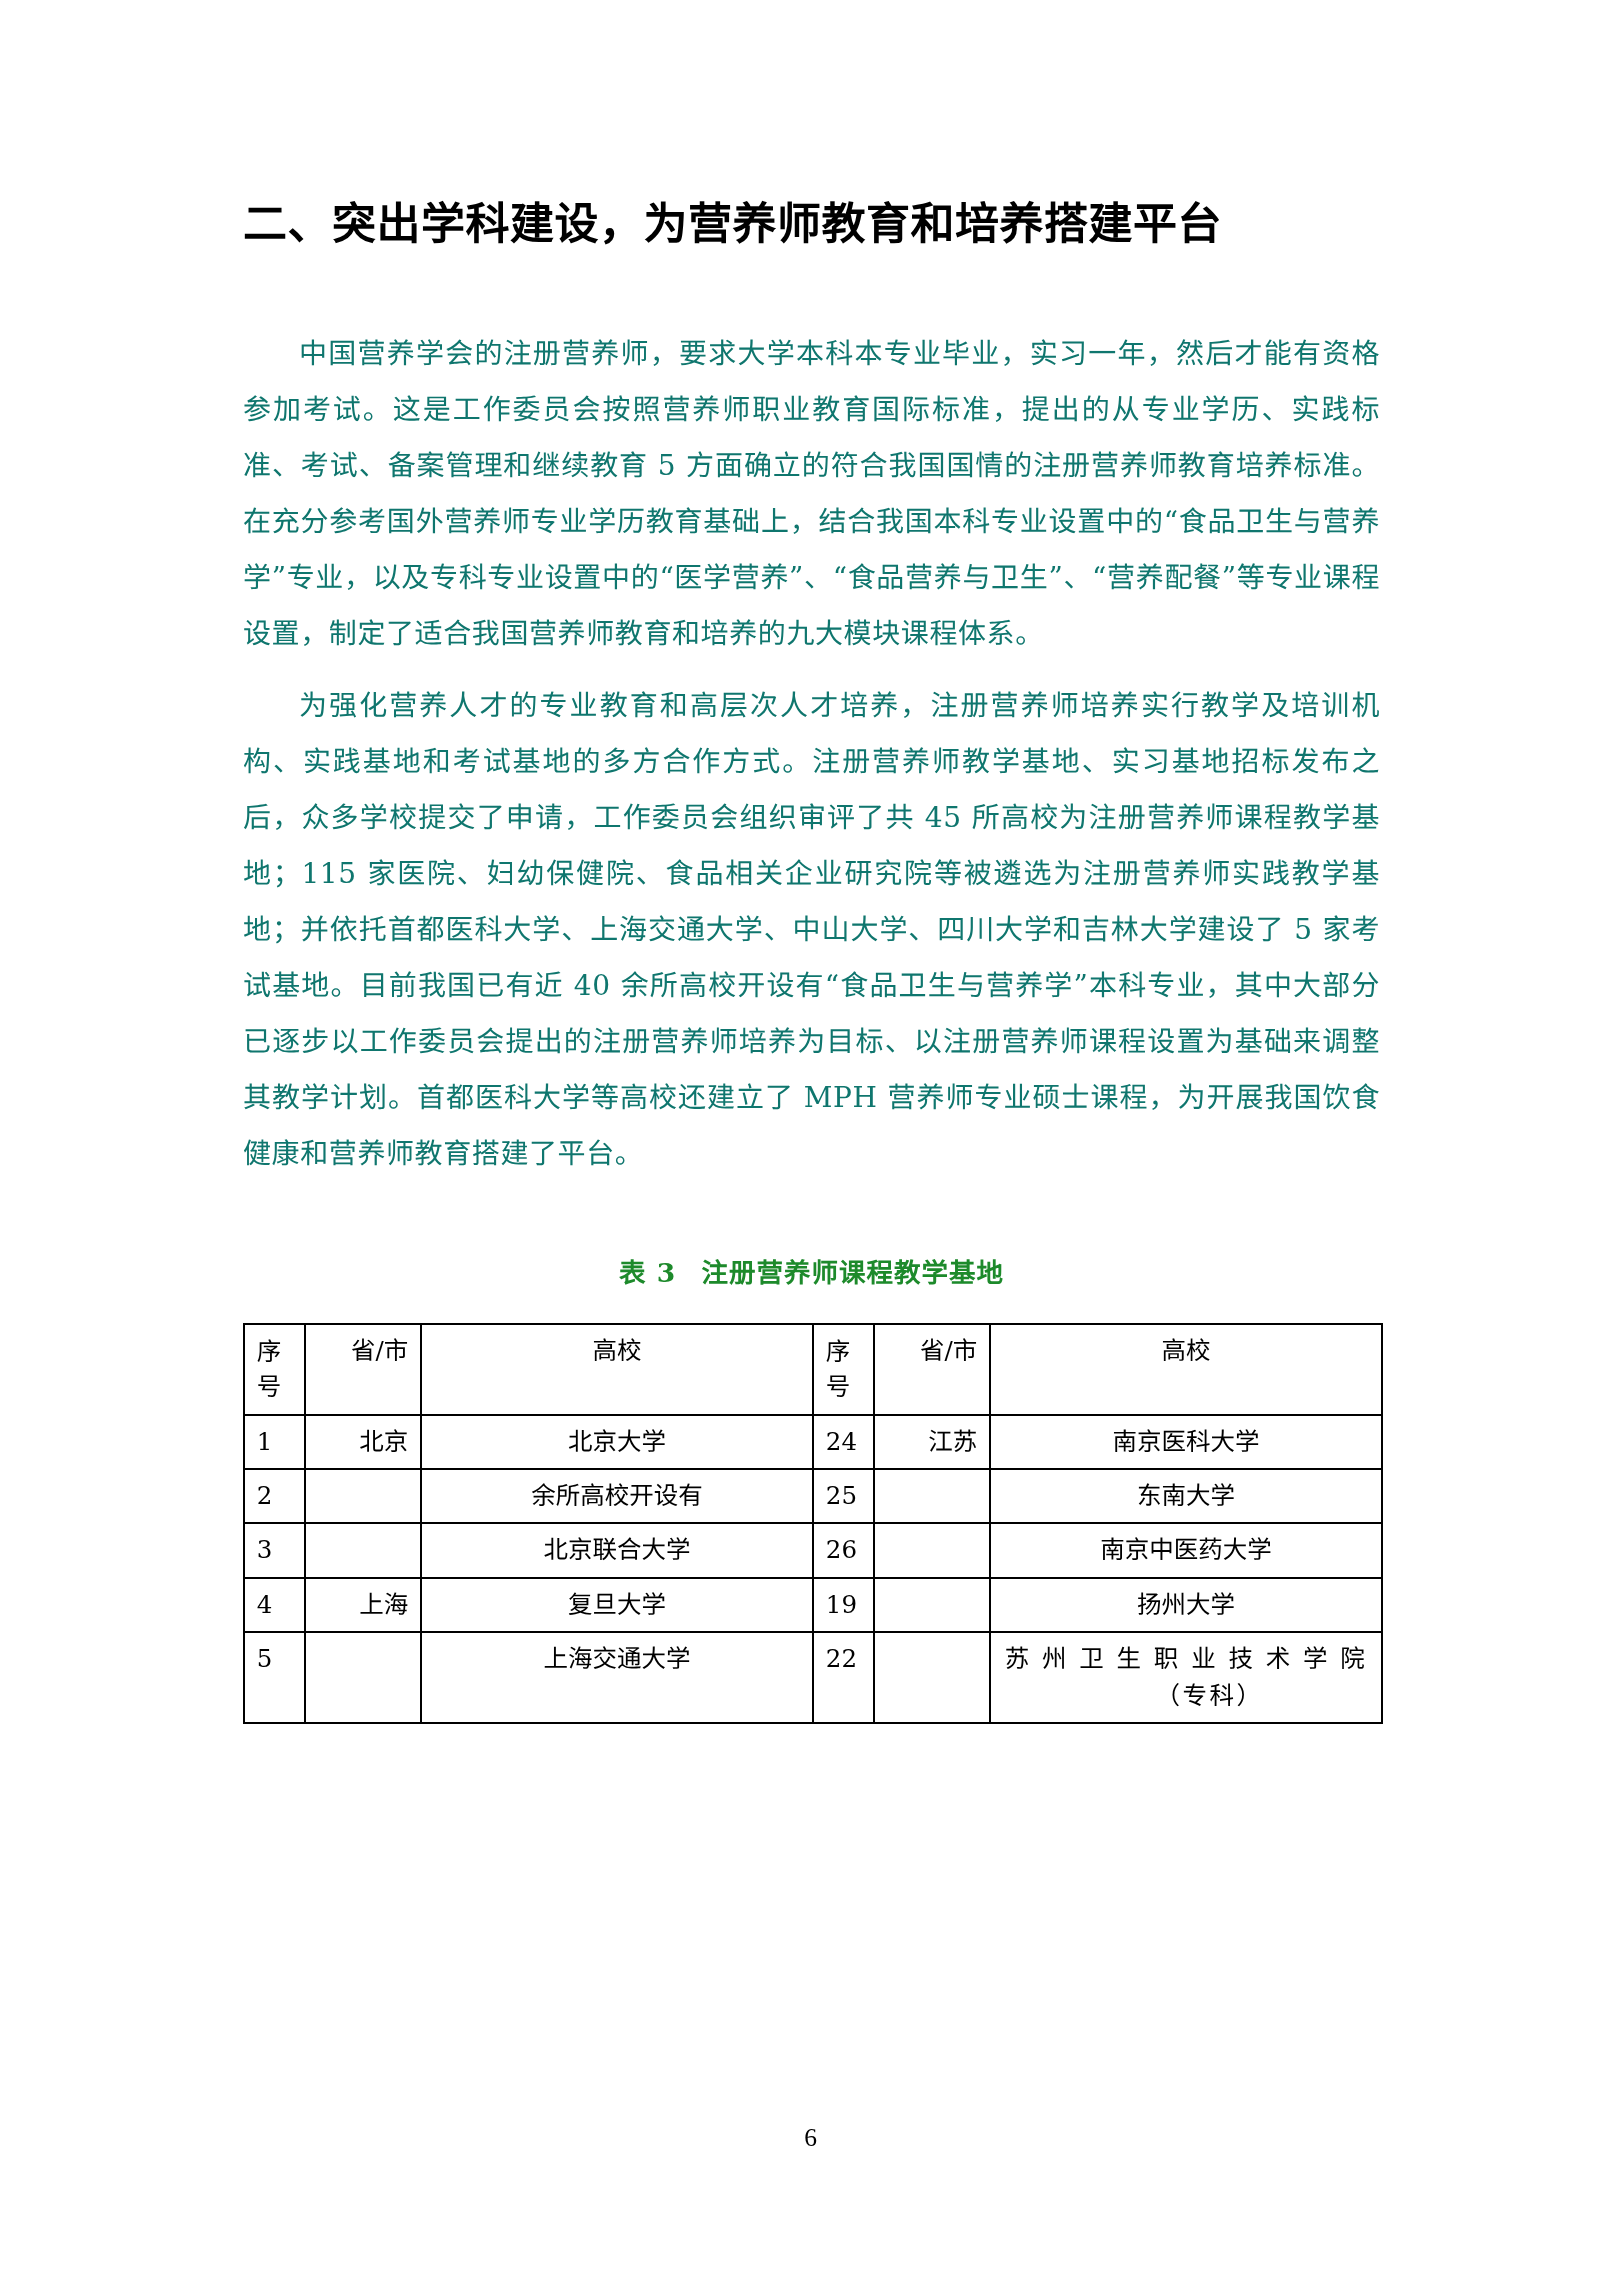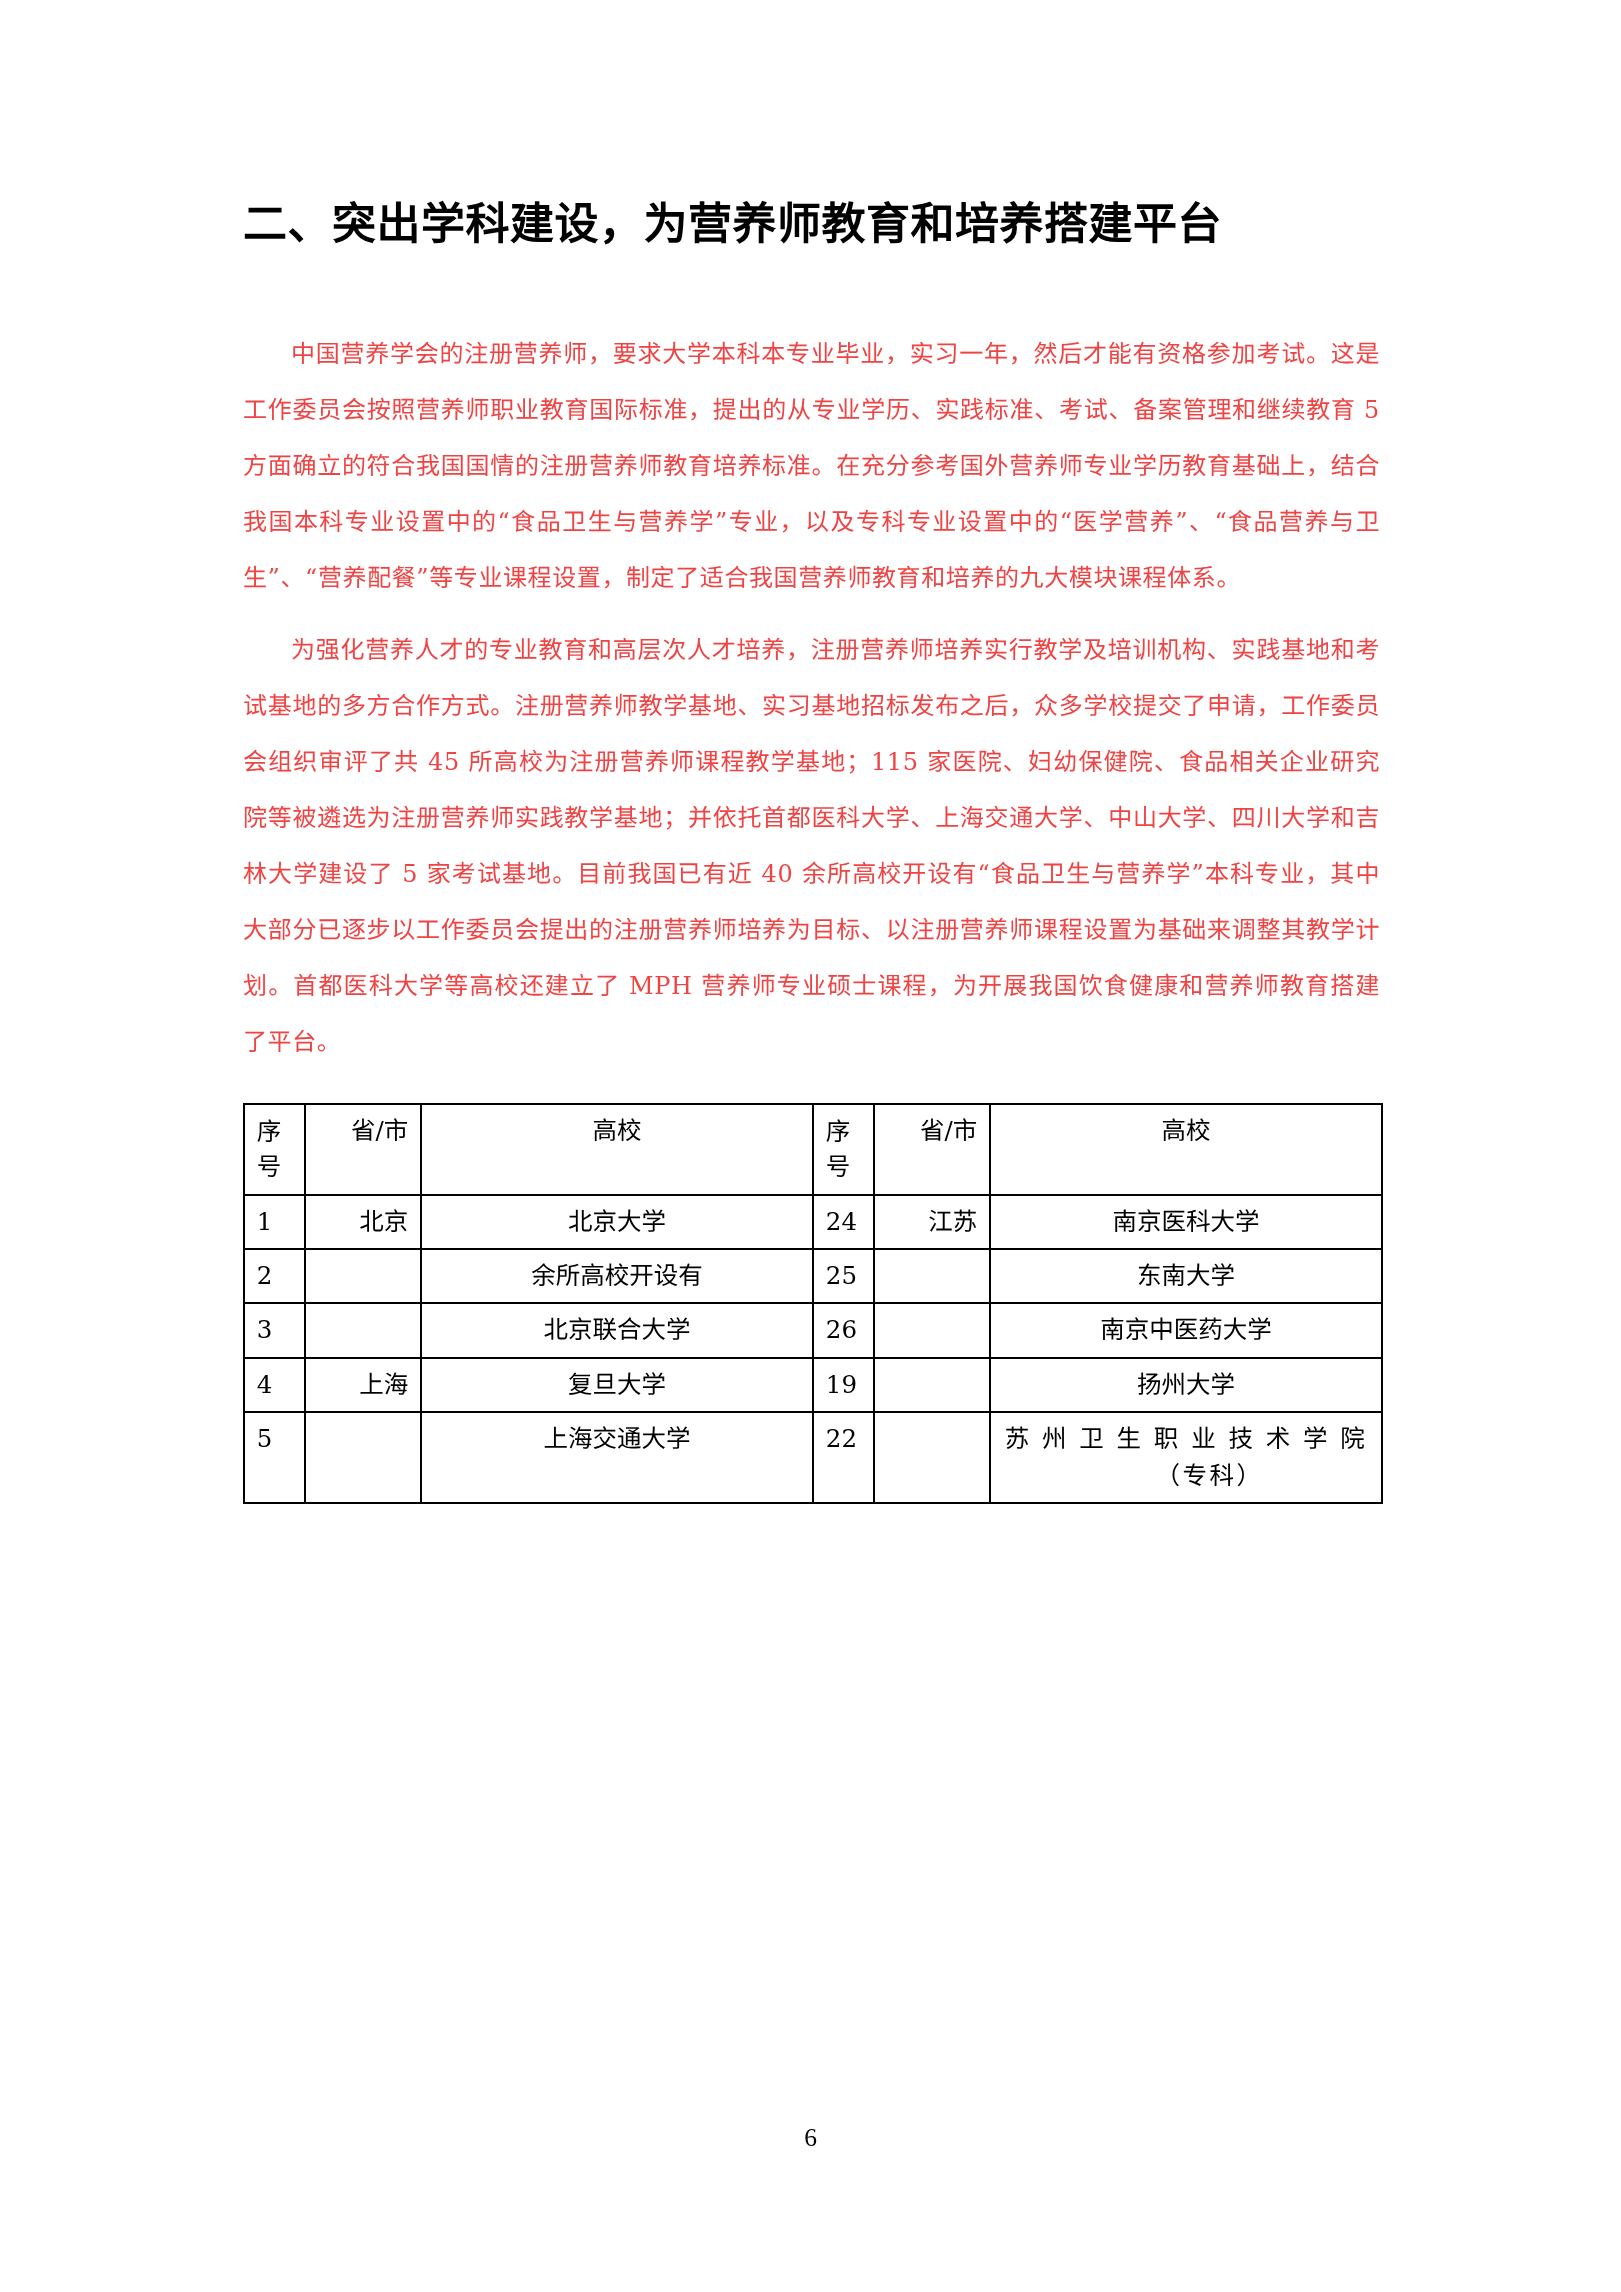--- a/index.html
+++ b/index.html
@@ -44,28 +44,28 @@
     margin: 0 0 0 0;
     white-space: nowrap;
   }
 
   
   .body-block {
     margin-top: 73px;
   }
   p.para {
     font-family: "DejaVu Serif", "Liberation Serif", serif;
-    font-size: 24px;
+    font-size: 28px;
     line-height: 56px;
     text-align: justify;
     text-justify: inter-ideograph;
     text-indent: 2em;
     margin: 0 0 13.7px 0;
     letter-spacing: 0.6px;
-    color: #ef4444;
+    color: #0f766e;
   }
   p.para.second {
     margin-top: 15.7px;
   }
 
   
   .table-caption {
     margin-top: 69px;
     text-align: center;
     color: #1d8a2b;
@@ -139,20 +139,23 @@
 
   <div class="content">
 
     <h2 class="section-heading">二、突出学科建设，为营养师教育和培养搭建平台</h2>
 
     <div class="body-block">
       <p class="para first">中国营养学会的注册营养师，要求大学本科本专业毕业，实习一年，然后才能有资格参加考试。这是工作委员会按照营养师职业教育国际标准，提出的从专业学历、实践标准、考试、备案管理和继续教育 5 方面确立的符合我国国情的注册营养师教育培养标准。在充分参考国外营养师专业学历教育基础上，结合我国本科专业设置中的“食品卫生与营养学”专业，以及专科专业设置中的“医学营养”、“食品营养与卫生”、“营养配餐”等专业课程设置，制定了适合我国营养师教育和培养的九大模块课程体系。</p>
       <p class="para second">为强化营养人才的专业教育和高层次人才培养，注册营养师培养实行教学及培训机构、实践基地和考试基地的多方合作方式。注册营养师教学基地、实习基地招标发布之后，众多学校提交了申请，工作委员会组织审评了共 45 所高校为注册营养师课程教学基地；115 家医院、妇幼保健院、食品相关企业研究院等被遴选为注册营养师实践教学基地；并依托首都医科大学、上海交通大学、中山大学、四川大学和吉林大学建设了 5 家考试基地。目前我国已有近 40 余所高校开设有“食品卫生与营养学”本科专业，其中大部分已逐步以工作委员会提出的注册营养师培养为目标、以注册营养师课程设置为基础来调整其教学计划。首都医科大学等高校还建立了 MPH 营养师专业硕士课程，为开展我国饮食健康和营养师教育搭建了平台。</p>
     </div>
 
+    <div class="table-caption">
+      <span>表 3</span><span class="cap-gap"></span><span>注册营养师课程教学基地</span>
+    </div>
 
     <div class="base-table-wrap">
       <table class="base-table">
         <tbody>
           <tr>
             <td class="c-idx hdr">
               <span class="wrapnum">序</span>
               <span class="wrapnum">号</span>
             </td>
             <td class="c-prov hdr">省/市</td>

